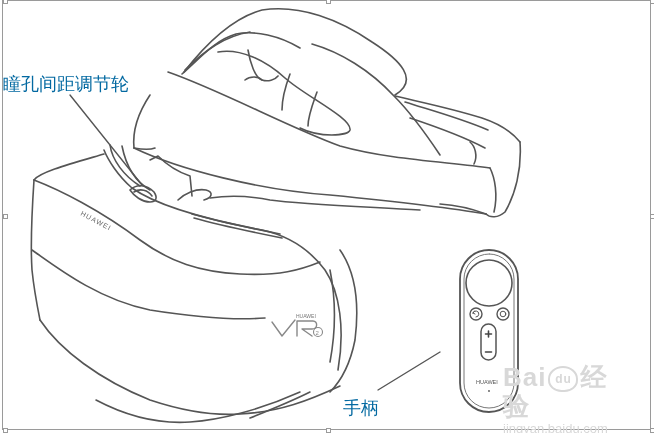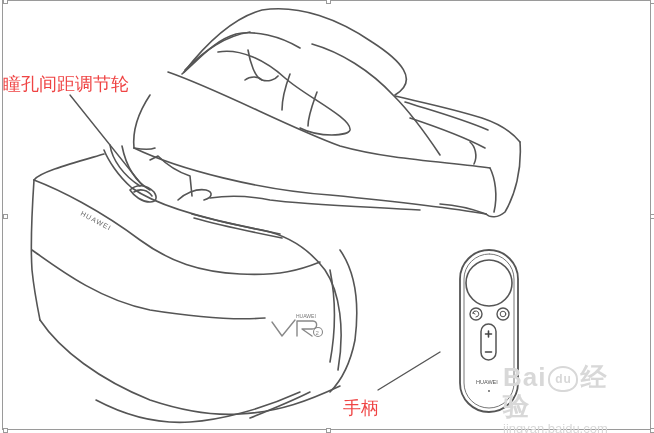--- a/index.html
+++ b/index.html
@@ -11,21 +11,21 @@
             border: 1px solid #9a9a9a; box-sizing: border-box; }
   .h-tl { left: 0px; top: -2px; }
   .h-tm { left: 323px; top: -2px; }
   .h-tr { left: 647px; top: -2px; }
   .h-ml { left: 0px; top: 213px; }
   .h-mr { left: 647px; top: 213px; }
   .h-bl { left: 0px; top: 427px; }
   .h-bm { left: 323px; top: 427px; }
   .h-br { left: 647px; top: 427px; }
   svg.art { position: absolute; left: 0; top: 0; }
-  .label { position: absolute; color: #ef4444; font-size: 18px; line-height: 20px;
+  .label { position: absolute; color: #0369a1; font-size: 18px; line-height: 20px;
            white-space: nowrap; font-family: "DejaVu Sans", sans-serif; }
   .label-ipd { left: 3px; top: 74px; }
   .label-ctrl { left: 343px; top: 398px; font-family: Liberation Serif, serif; }
   .wm { position: absolute; left: 503px; top: 363px; width: 120px; height: 60px;
         color: #d8d8d8; font-family: "Liberation Sans", sans-serif; }
   .wm-top { font-size: 26px; font-weight: bold; letter-spacing: 1px; line-height: 28px; }
   .wm-sub { font-size: 13px; line-height: 14px; margin-top: 2px; }
   .wm-paw { display: inline-block; width: 26px; height: 22px; border: 2px solid #d8d8d8;
             border-radius: 50% 50% 45% 45%; font-size: 12px; text-align: center;
             line-height: 22px; vertical-align: middle; margin: 0 2px; }

